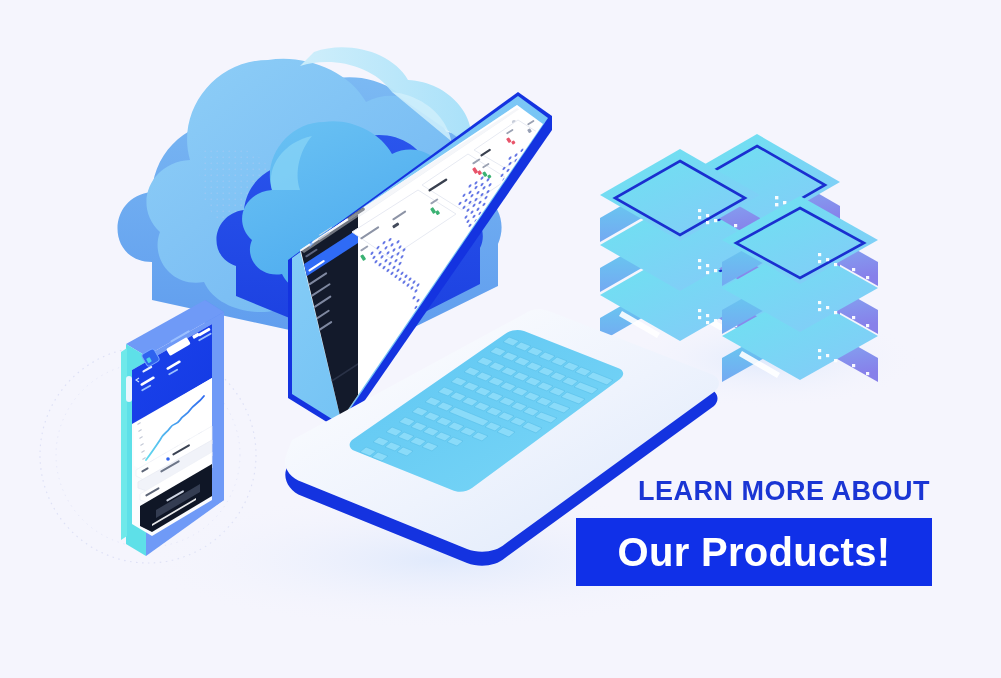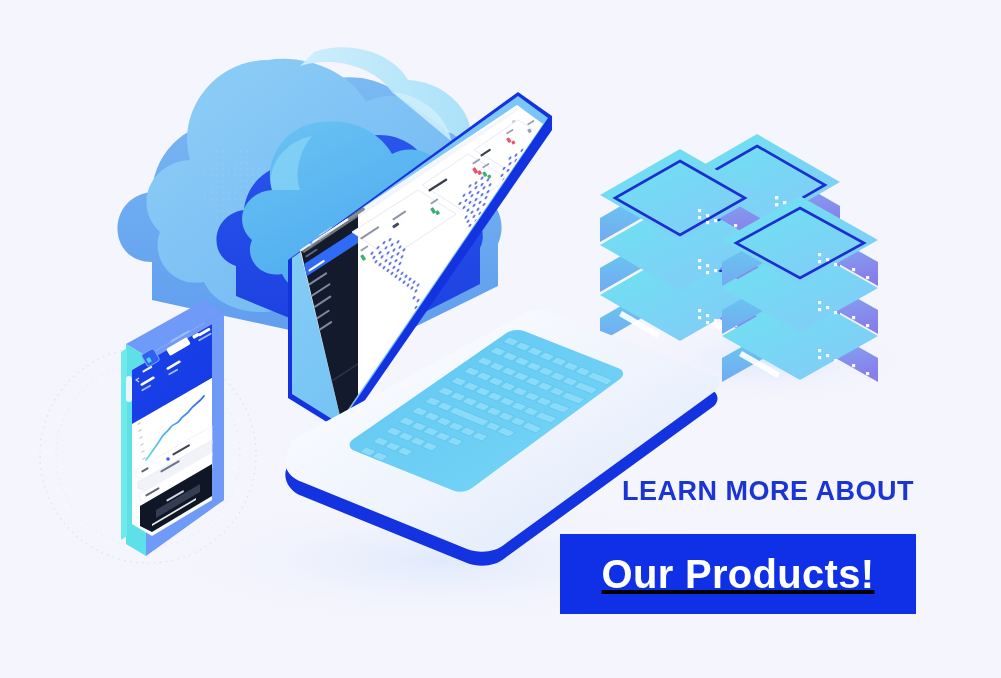--- a/index.html
+++ b/index.html
@@ -4,30 +4,30 @@
 <style>
   html,body{margin:0;padding:0;}
   body{
     width:1001px;height:678px;overflow:hidden;
     background:#f5f5fd;
     font-family:"Liberation Sans", sans-serif;
     position:relative;
   }
   #stage{position:absolute;inset:0;overflow:hidden;background:#f5f5fd;}
   svg{display:block;}
-  .cta-wrap{position:absolute;left:560px;top:478px;width:356px;}
+  .cta-wrap{position:absolute;left:576px;top:478px;width:356px;}
   .cta-kicker{
     font-family:"Liberation Sans", sans-serif;
     font-weight:bold;font-size:27px;letter-spacing:0.5px;
     color:#1a35d4;text-align:right;line-height:1;
     padding-right:2px;
   }
   .cta-box{
-    margin-top:29px;background:#1030e8;
-    height:80px;display:flex;align-items:center;justify-content:center;text-decoration:underline;
+    margin-top:13px;background:#1030e8;
+    height:68px;display:flex;align-items:center;justify-content:center;
   }
   .cta-text{
     color:#ffffff;font-weight:bold;font-size:40px;letter-spacing:0.3px;
     font-family:"Liberation Sans", sans-serif;
   }
 </style>
 </head>
 <body>
 
 <div id="stage">

